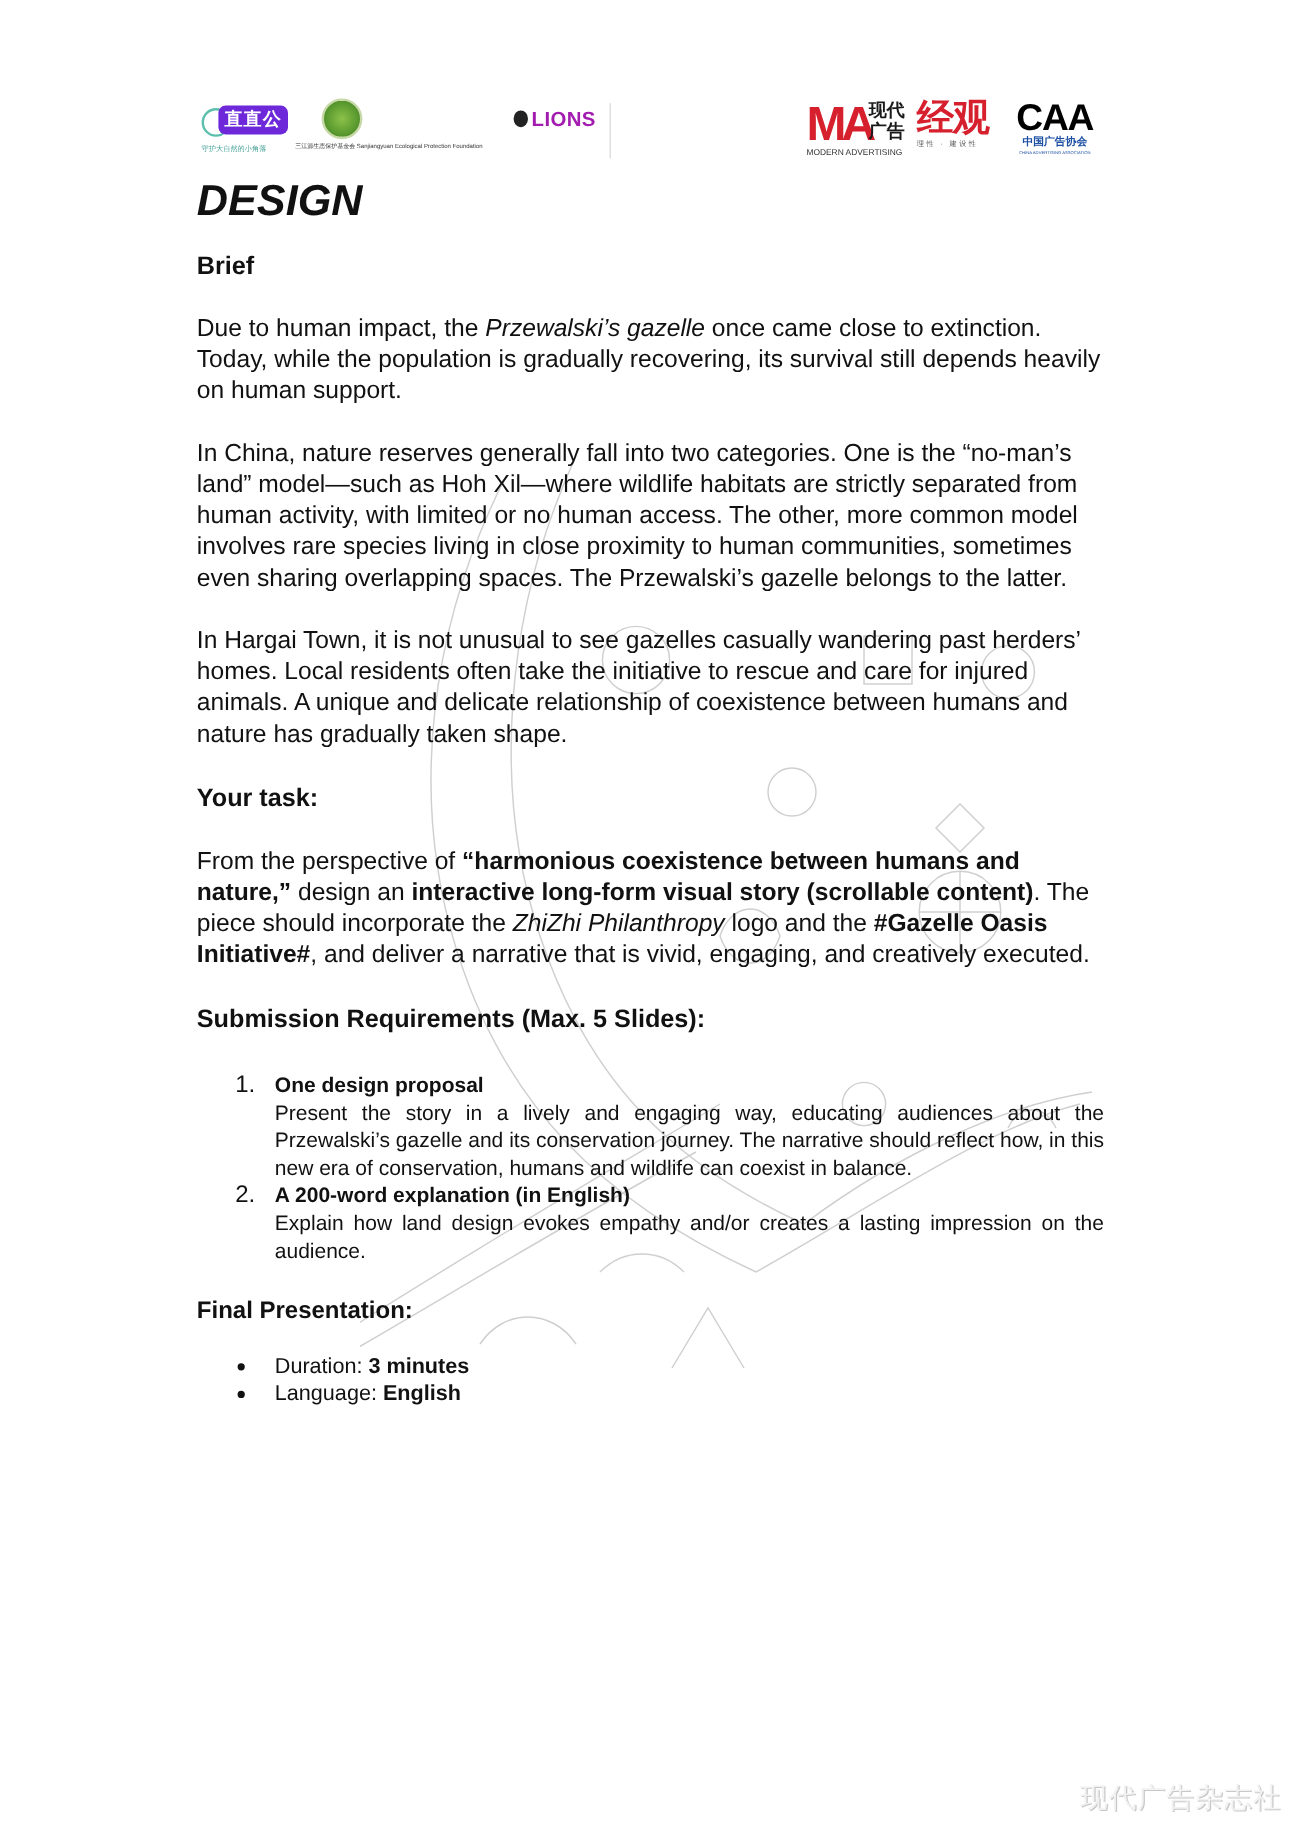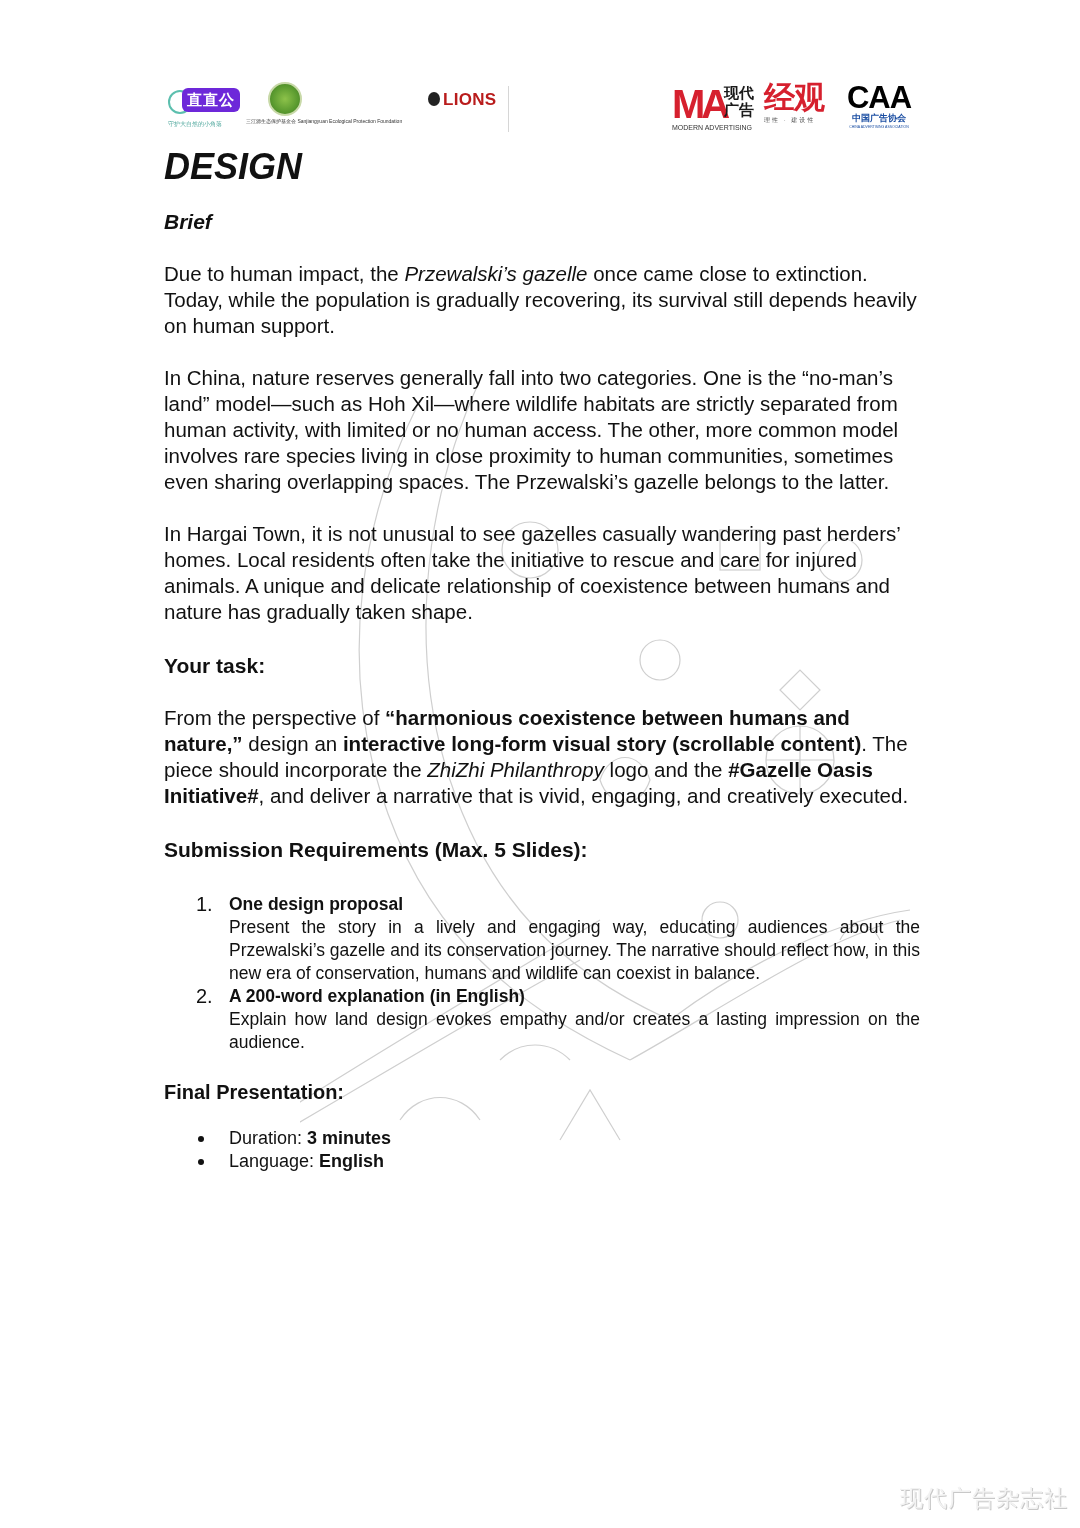--- a/index.html
+++ b/index.html
@@ -26,39 +26,39 @@
   .logo-zhizhi .sub {
     position: absolute; left: 0; top: 34px; width: 100px; font-size: 6px; color: #4aa59a; white-space: nowrap;
   }
   .logo-sanjiang { left: 246px; top: 2px; width: 80px; height: 50px; }
   .logo-sanjiang .circle {
     position: absolute; left: 22px; top: 0; width: 30px; height: 30px; border-radius: 50%;
     background: radial-gradient(circle, #8dc24a 0%, #5a9a2f 60%, #3f7a22 100%);
     border: 2px solid #c8d9a8;
   }
   .logo-sanjiang .sub { position: absolute; left: 0; top: 36px; font-size: 5px; color: #333; white-space: nowrap; }
-  .logo-lions { left: 428px; top: 10px; font-weight: bold; font-size: 17px; color: #b91c1c; letter-spacing: 0.3px; }
+  .logo-lions { left: 428px; top: 10px; font-weight: bold; font-size: 17px; color: #a21caf; letter-spacing: 0.3px; }
   .logo-lions .mark { display: inline-block; width: 12px; height: 14px; border-radius: 50%; background: #222; margin-right: 3px; vertical-align: -1px; }
   .divider-v { left: 508px; top: 6px; width: 1px; height: 46px; background: #d6d6d6; }
   .logo-young-lions { left: 518px; top: 6px; font-size: 20px; line-height: 23px; color: #1a1a1a; font-weight: 500; letter-spacing: 0.2px; }
   .logo-ma { left: 672px; top: 4px; width: 90px; height: 50px; }
   .logo-ma .m { position: absolute; left: 0; top: 0; font-size: 40px; font-weight: bold; color: #d6202e; line-height: 40px; letter-spacing: -4px; }
   .logo-ma .cn { position: absolute; left: 52px; top: 0; font-size: 15px; line-height: 17px; color: #1a1a1a; font-weight: bold; width: 34px; }
   .logo-ma .en { position: absolute; left: 0; top: 40px; font-size: 7px; color: #333; white-space: nowrap; }
   .logo-jingguan { left: 764px; top: 0; width: 70px; height: 50px; }
   .logo-jingguan .cn { font-size: 31px; font-weight: bold; color: #d6202e; line-height: 36px; letter-spacing: -1px; }
   .logo-jingguan .sub { font-size: 6px; color: #555; letter-spacing: 2px; white-space: nowrap; }
   .logo-caa { left: 842px; top: 4px; width: 74px; height: 50px; text-align: center; }
   .logo-caa .mark { font-size: 31px; font-weight: bold; color: #000000; line-height: 28px; letter-spacing: -1px; }
   .logo-caa .cn { font-size: 9px; color: #1c4fa3; font-weight: bold; }
   .logo-caa .en { font-size: 3.5px; color: #1c4fa3; white-space: nowrap; }
 
   .content { position: absolute; left: 164px; top: 150px; width: 756px; z-index: 2; }
   .page-title { font-size: 36px; font-weight: bold; margin: 0; line-height: 34px; font-style: italic; }
-  .h-brief { font-size: 21px; font-weight: bold; margin: 23px 0 0 0; line-height: 30px; font-style: italic; }
+  .h-brief { font-size: 21px; font-weight: bold; margin: 23px 0 0 0; line-height: 30px; }
   .p { font-size: 20.5px; line-height: 26px; margin: 0; }
   .p1 { margin-top: 24px; }
   .p2, .p3 { margin-top: 26px; }
   .h-task { font-size: 21px; font-weight: bold; margin: 26px 0 0 0; line-height: 30px; }
   .p4 { margin-top: 24px; }
   .h-sub { font-size: 21px; font-weight: bold; margin: 26px 0 0 0; line-height: 30px; }
   .req-list { margin: 28px 0 0 0; padding: 0; list-style: none; }
   .req-item { position: relative; padding-left: 65px; font-size: 17.5px; line-height: 23px; }
   .req-item .num { position: absolute; left: 32px; top: 0; font-size: 20px; }
   .req-item .title { font-weight: bold; display: block; }

